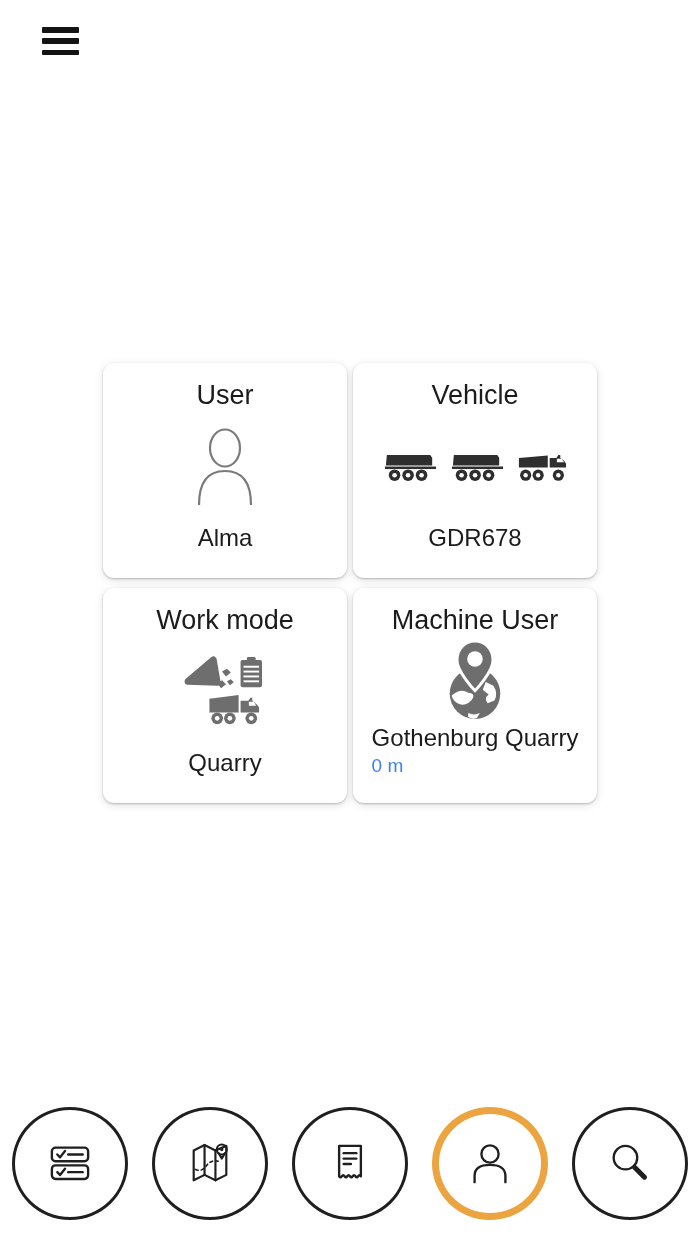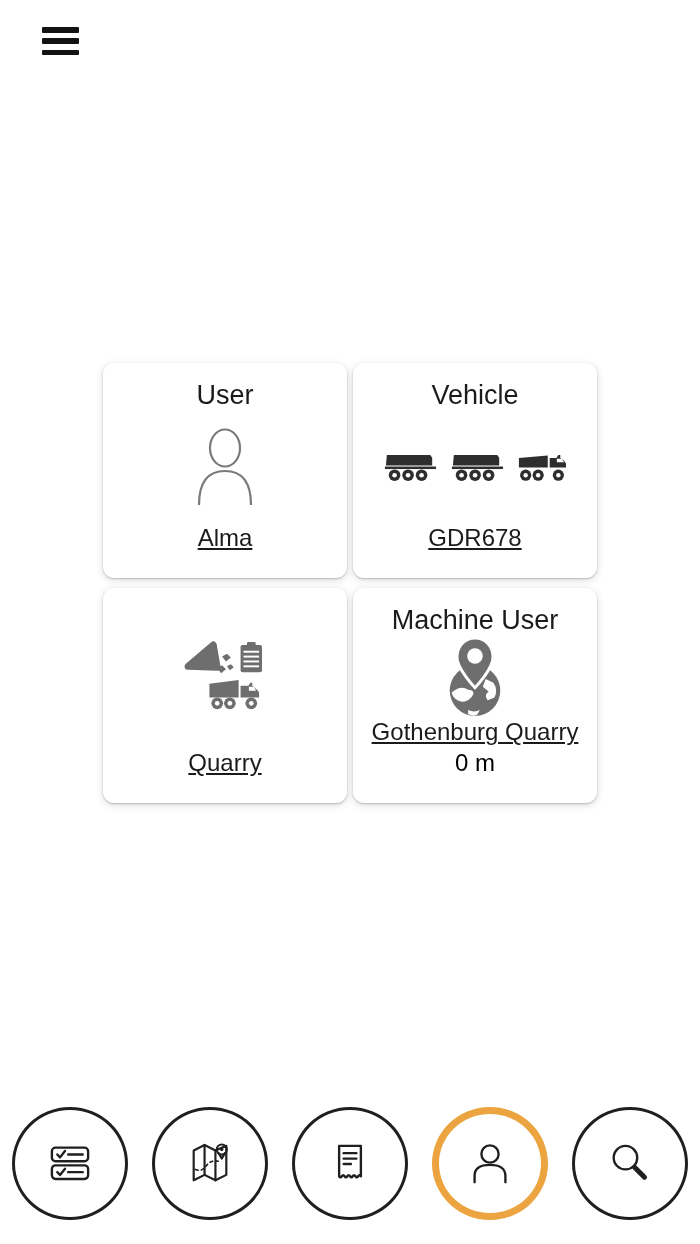--- a/index.html
+++ b/index.html
@@ -16,22 +16,22 @@
     font-weight:bold;font-size:25px;letter-spacing:17px;color:#131313;}
   
   .cards{position:absolute;left:103px;top:363px;width:494px;
     display:grid;grid-template-columns:244px 244px;column-gap:6px;row-gap:10px;}
   .card{background:#fff;border-radius:11px;height:215px;box-sizing:border-box;
     box-shadow:0 1px 2px rgba(0,0,0,.22), 0 2px 8px rgba(0,0,0,.13);
     display:flex;flex-direction:column;align-items:center;
     padding:18px 10px 26px;cursor:pointer;}
   .card-title{font-size:27px;font-weight:500;color:#1b1b1b;line-height:1.1;}
   .card-icon{flex:1;display:flex;align-items:center;justify-content:center;gap:13px;}
-  .card-value{font-size:24px;color:#1b1b1b;line-height:1.15;text-align:center;text-decoration:underline;}
-  .card-subvalue{font-size:24px;color:#000000;text-align:center;margin-top:3px;}
+  .card-value{font-size:24px;color:#1b1b1b;line-height:1.15;text-align:center;}
+  .card-subvalue{font-size:19px;color:#3b82f6;text-align:left;margin-top:3px;}
   
   .bottom-nav{position:absolute;left:12px;top:1107px;width:676px;
     display:flex;justify-content:space-between;}
   .nav-circle{width:116px;height:113px;border:3px solid #1f1f1f;border-radius:50%;
     background:#fff;box-sizing:border-box;display:flex;align-items:center;
     justify-content:center;cursor:pointer;}
   .nav-circle.active{border:7px solid var(--accent,#EBA43F);}
   svg{display:block;}
 </style>
 </head>
@@ -99,20 +99,21 @@
           <circle cx="9" cy="25" r="2.3" fill="#fff"></circle>
             <circle cx="22" cy="25" r="2.3" fill="#fff"></circle>
             <circle cx="43" cy="25" r="2.3" fill="#fff"></circle>
         </g>
       </svg>
     </div>
     <div class="card-value">GDR678</div>
   </div>
 
   <div class="card">
+    <div class="card-title">Work mode</div>
     <div class="card-icon">
       <svg width="82" height="74" viewBox="0 0 84 76" fill="#6e6e6e">
 
         <path d="M4 26 L30 4 L34 27 Z" stroke="#6e6e6e" stroke-width="7" stroke-linejoin="round"></path>
 
         <path d="M39 16 l5 -3 4 4 -5 4 Z"></path>
         <path d="M34 28 l5 -3 4 4 -5 4 Z"></path>
         <path d="M44 26 l4 -2 3 3 -4 3 Z"></path>
 
         <rect x="58" y="4" width="22" height="28" rx="2"></rect>

